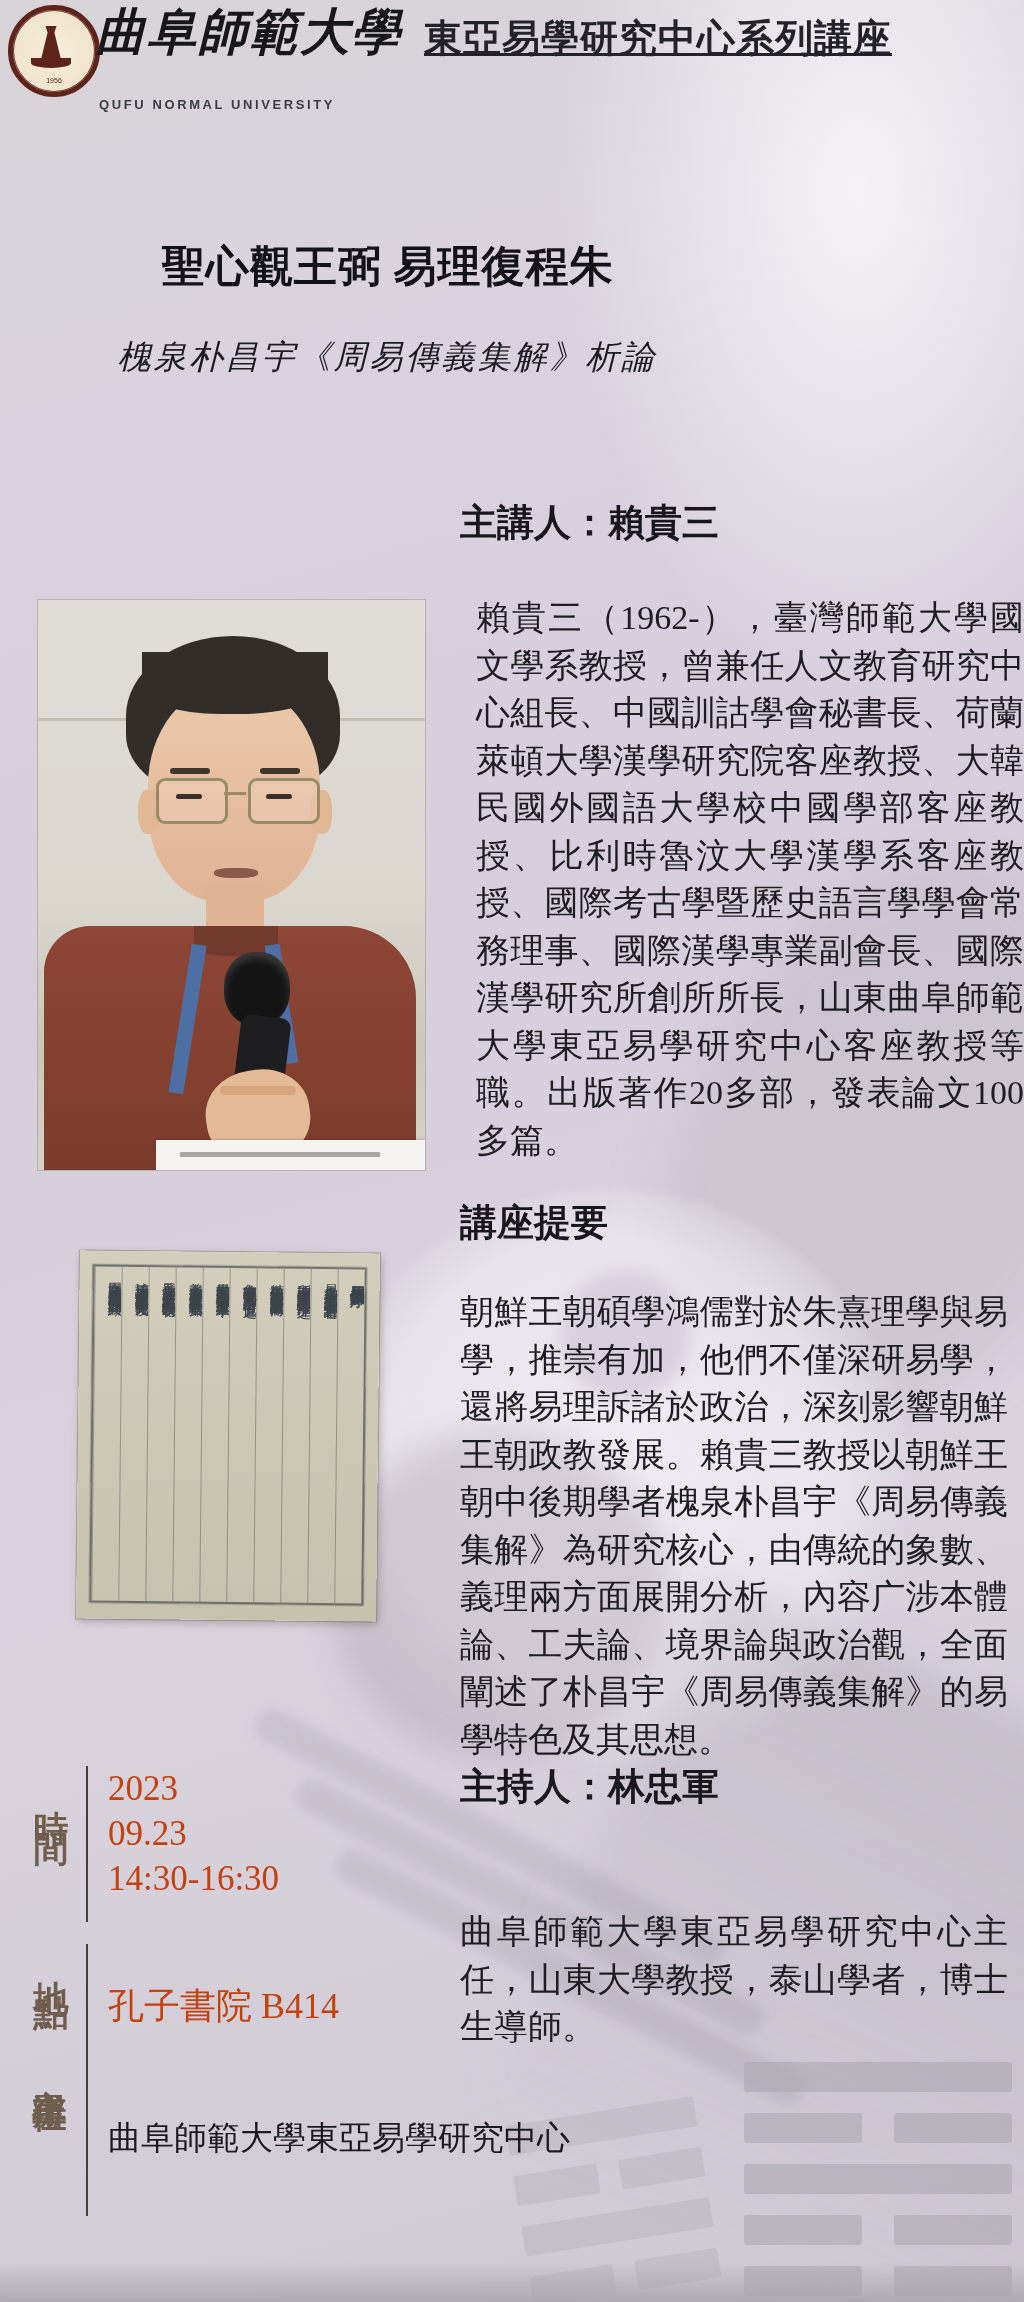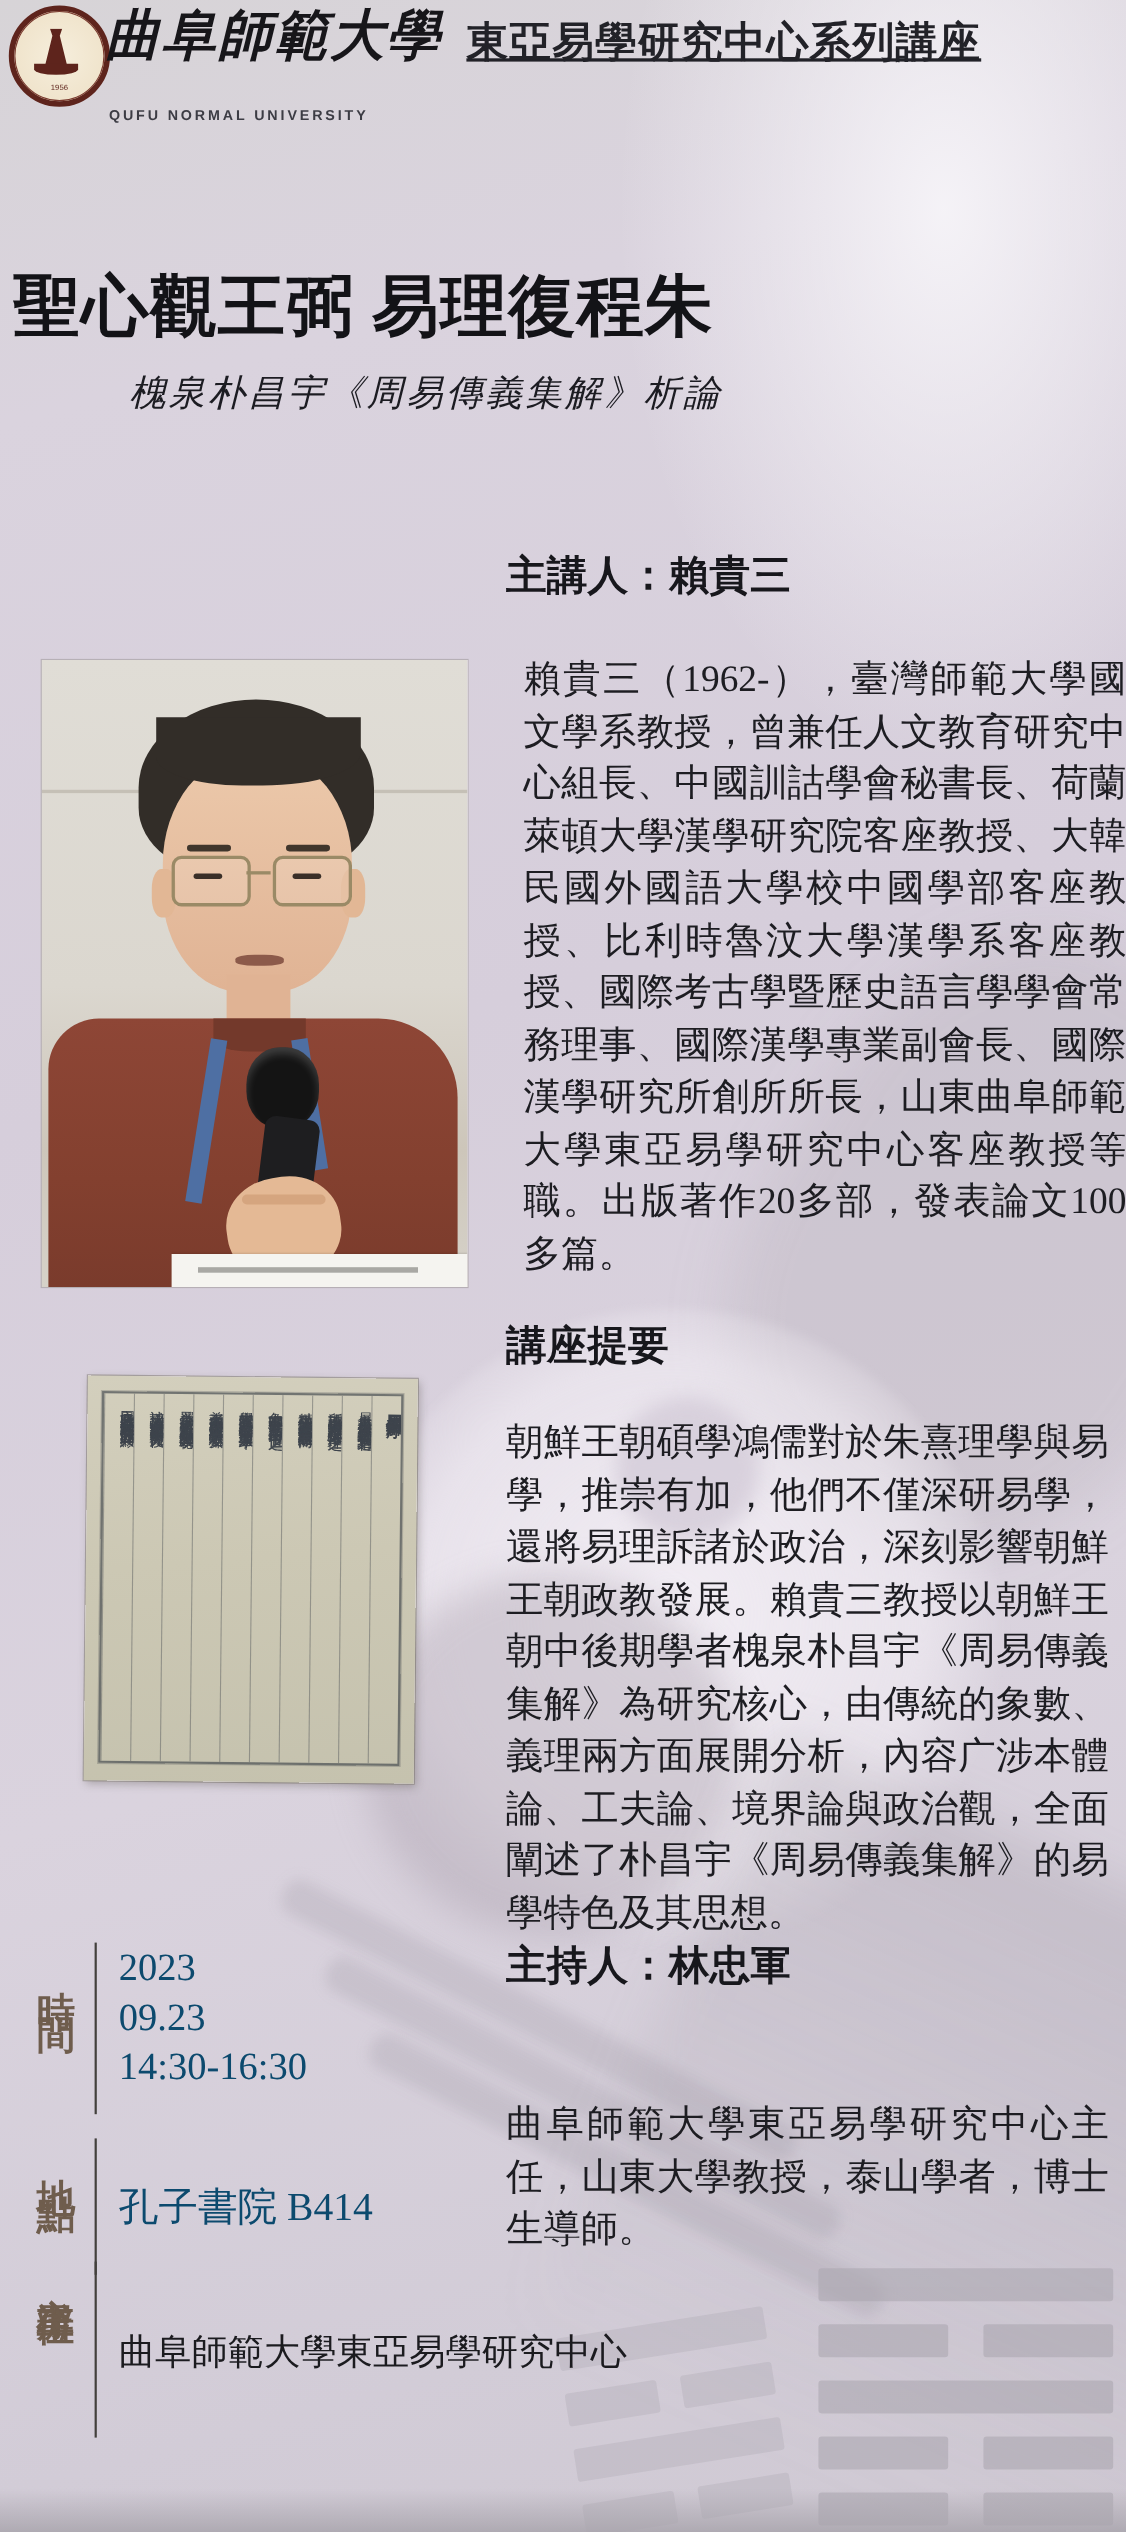--- a/index.html
+++ b/index.html
@@ -46,21 +46,21 @@
   .seal-year{position:absolute;left:0;bottom:8px;width:100%;text-align:center;
     font-size:7px;color:#5e241c;font-family:"Liberation Sans",sans-serif;}
   .calligraphy{left:96px;top:4px;width:330px;height:58px;font-size:49px;line-height:58px;
     font-weight:700;font-style:italic;letter-spacing:2px;color:#17161a;white-space:nowrap;
     transform:scaleY(1.02);}
   .uni-en{left:99px;top:57px;font-size:13px;letter-spacing:2.6px;color:#3c3c44;
     font-family:"Liberation Sans","DejaVu Sans",sans-serif;font-weight:600;margin-top:40px;}
   .series-title{left:424px;top:13px;font-size:38px;font-weight:600;color:#222228;
     letter-spacing:1px;white-space:nowrap;text-decoration:underline;}
   
-  .main-title{left:12px;top:238px;width:775px;text-align:left;font-size:61px;font-weight:600;
+  .main-title{left:0;top:238px;width:775px;text-align:center;font-size:43px;font-weight:600;
     color:#131317;letter-spacing:1px;white-space:nowrap;}
   .sub-title{left:0;top:335px;width:775px;text-align:center;font-size:33px;font-weight:500;
     color:#1c1c22;letter-spacing:3px;white-space:nowrap;font-style:italic;}
   
   .h-sec{font-size:37px;font-weight:700;color:#17171c;white-space:nowrap;}
   .para{width:548px;font-size:34px;line-height:47.5px;text-align:justify;color:#1d1d22;
     text-justify:inter-character;}
   .speaker-h{left:460px;top:498px;}
   .bio{left:460px;top:578px;}
   .abstract-h{left:460px;top:1198px;}
@@ -110,21 +110,21 @@
     border:2px solid rgba(62,68,74,.65);box-shadow:0 0 0 1px rgba(62,68,74,.25);
     display:flex;flex-direction:row-reverse;overflow:hidden;}
   .book-col{flex:1 1 0;writing-mode:vertical-rl;text-orientation:upright;
     font-size:14px;line-height:1.04;color:#3e444c;padding-top:4px;
     border-left:1px solid rgba(62,68,74,.4);overflow:hidden;letter-spacing:1px;}
   .book-col:first-child{font-size:15px;font-weight:600;}
   
   .v-label{writing-mode:vertical-rl;text-orientation:upright;font-size:35px;font-weight:600;
     color:#6f5d4d;}
   .divider{width:2px;background:#43403c;}
-  .sched-text{font-size:35px;color:#0c4a6e;line-height:45px;white-space:nowrap;}
+  .sched-text{font-size:35px;color:#c2410c;line-height:45px;white-space:nowrap;}
   .organizer-text{font-size:33px;color:#1b1b1f;white-space:nowrap;}
 </style>
 </head>
 <body>
 
 <div class="bg wash-top"></div>
 <div class="bg wash-mid"></div>
 <div class="bg taiji-light"></div>
 <div class="bg taiji-dark"></div>
 <div class="bg taiji-dot"></div>

